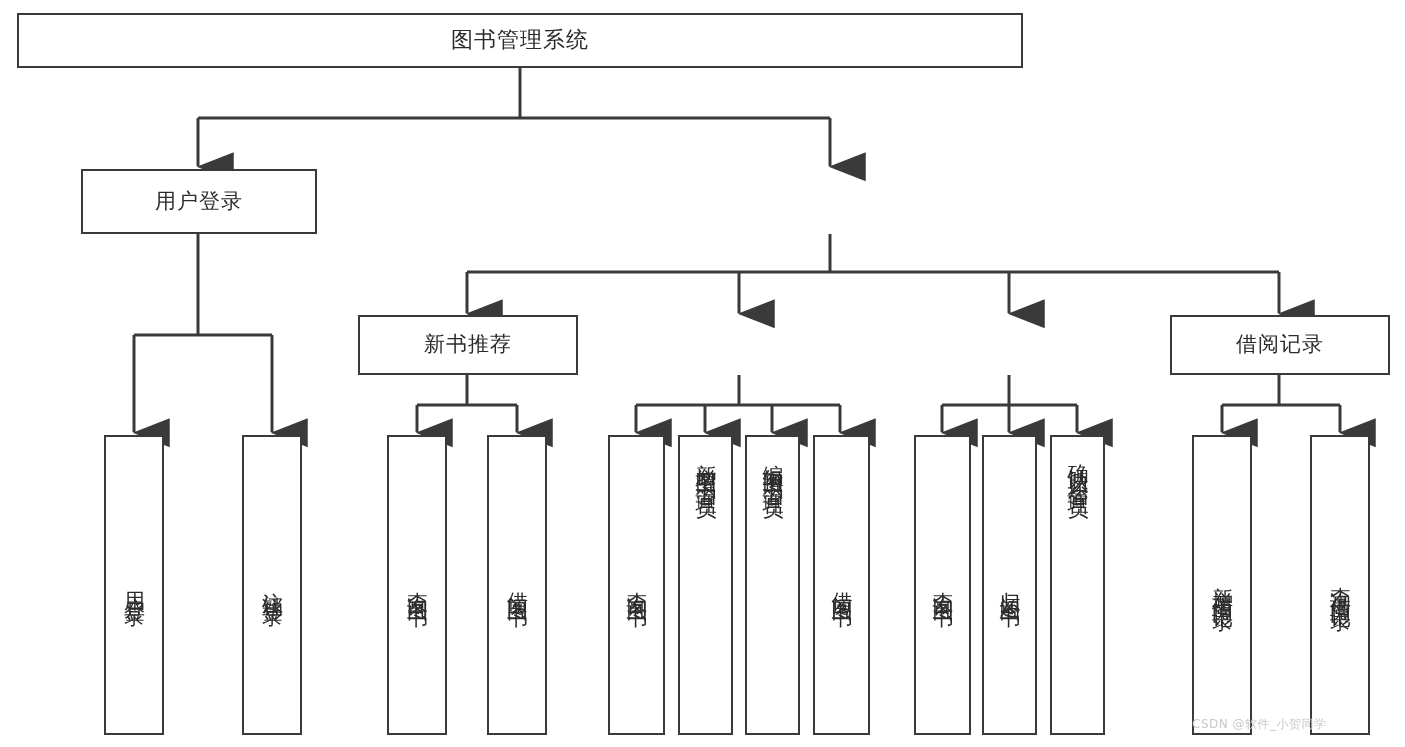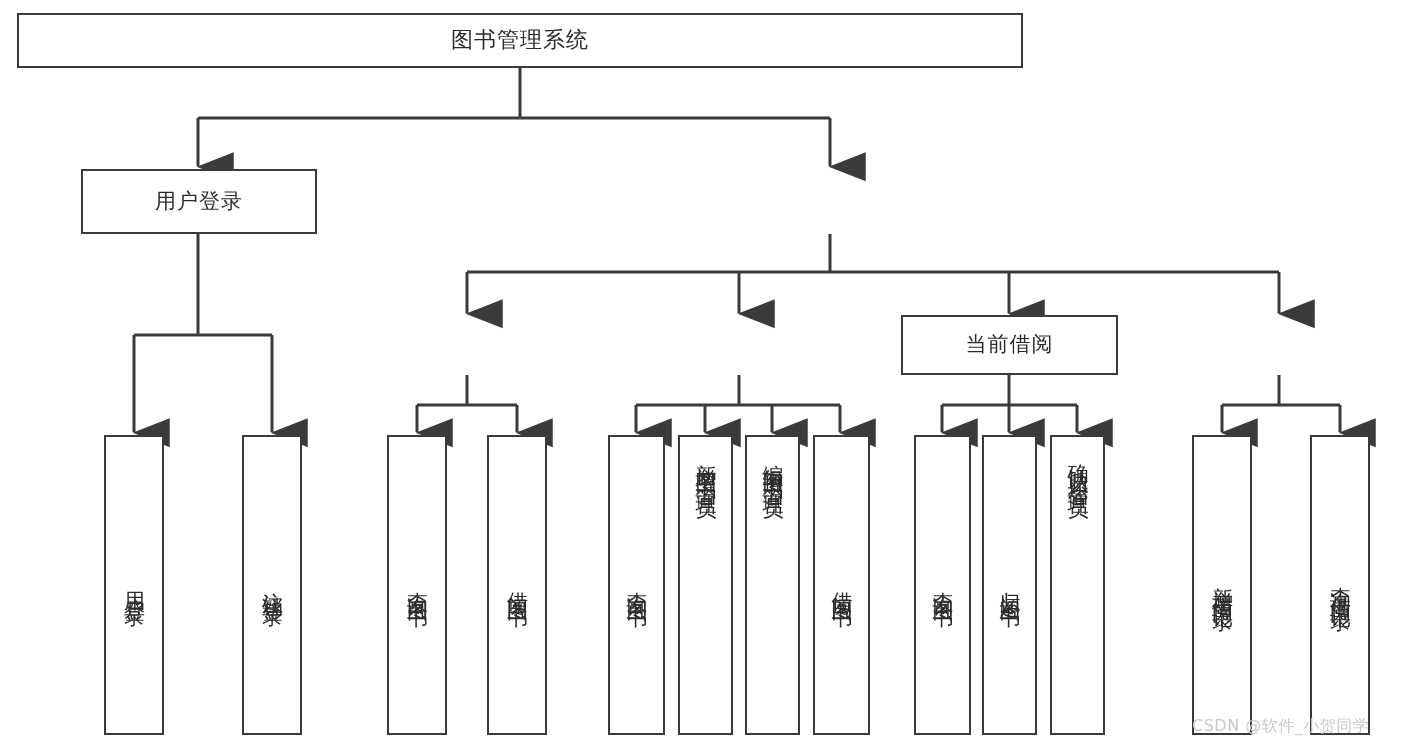--- a/index.html
+++ b/index.html
@@ -45,21 +45,21 @@
     text-orientation:upright;
     font-size:21px;
     letter-spacing:5px;
     line-height:1;
   }
   .leaf.centered{align-items:center;padding-top:0;}
 
   #watermark{
     position:absolute;
     left:1192px;top:716px;
-    font-size:16px;
+    font-size:12px;
     color:#c9c9c9;
     letter-spacing:0.5px;
     white-space:nowrap;
     pointer-events:none;
   }
 </style>
 </head>
 <body>
 
 <div id="canvas">
@@ -117,22 +117,25 @@
   </svg>
 
   <div class="node h-node root" style="left:17px;top:13px;width:1006px;height:55px;">
     <span class="label">图书管理系统</span>
   </div>
 
   <div class="node h-node" style="left:81px;top:169px;width:236px;height:65px;">
     <span class="label">用户登录</span>
   </div>
 
-  <div class="node h-node" style="left:901px;top:315px;width:217px;height:60px;">
-    <span class="label">当前借阅</span>
+  <div class="node h-node" style="left:358px;top:315px;width:220px;height:60px;">
+    <span class="label">新书推荐</span>
+  </div>
+  <div class="node h-node" style="left:1170px;top:315px;width:220px;height:60px;">
+    <span class="label">借阅记录</span>
   </div>
 
   <div class="node leaf centered" style="left:104px;top:435px;width:60px;height:300px;">
     <span class="label">用户登录</span>
   </div>
   <div class="node leaf centered" style="left:242px;top:435px;width:60px;height:300px;">
     <span class="label">注销登录</span>
   </div>
 
   <div class="node leaf centered" style="left:387px;top:435px;width:60px;height:300px;">

